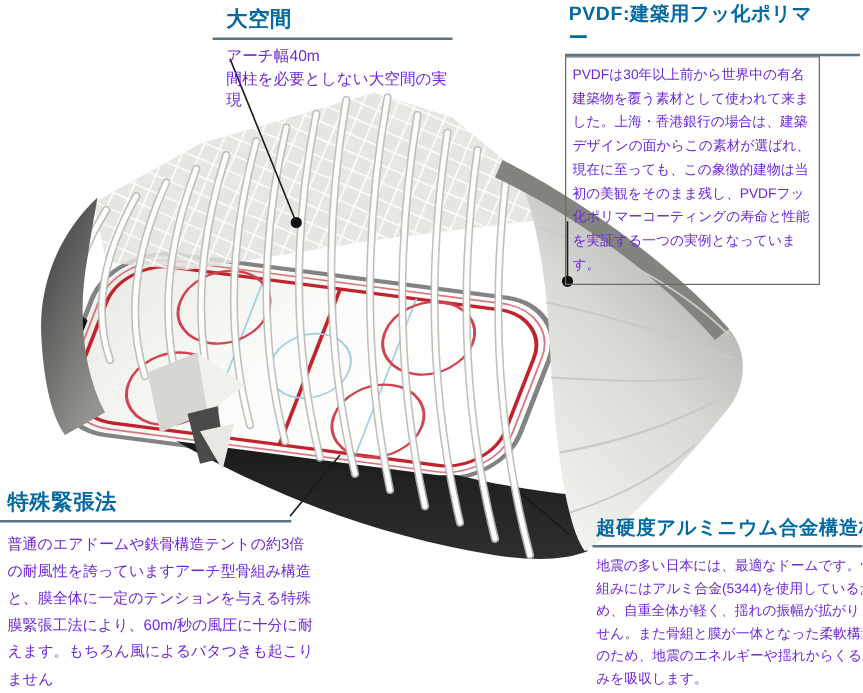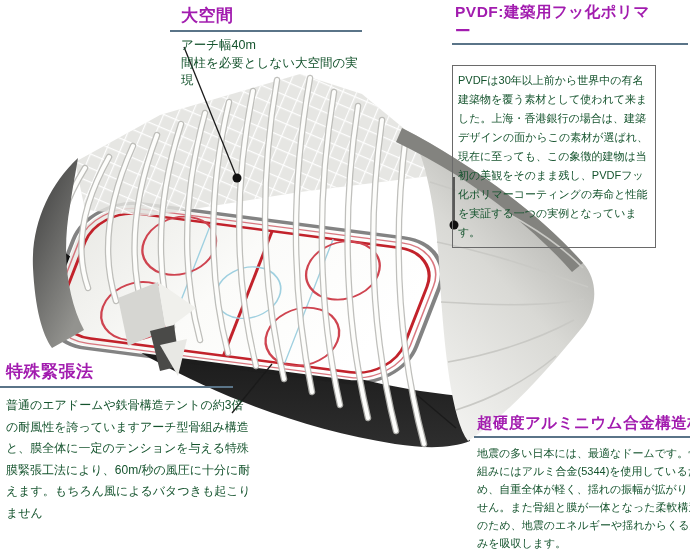--- a/index.html
+++ b/index.html
@@ -3,39 +3,39 @@
 <meta charset="utf-8">
 <style>
   html,body{margin:0;padding:0;background:#fff;}
   .canvas{
     position:relative; width:690px; height:554px; overflow:hidden; background:#ffffff;
     font-family:"Liberation Sans","DejaVu Sans",sans-serif; color:#222;
   }
   .art{position:absolute; left:0; top:0; width:690px; height:554px;}
   .note{position:absolute;}
   .note h3{
-    margin:0; font-weight:bold; color:#a21caf; letter-spacing:.5px; line-height:1.2;
+    margin:0; font-weight:bold; color:#0369a1; letter-spacing:.5px; line-height:1.2;
   }
   .note .rule{height:0; border-top:2px solid #5a7488; margin-top:4px;}
-  .note .body{white-space:pre-line; color:#14532d;}
+  .note .body{white-space:pre-line; color:#6d28d9;}
   
   .daikukan{left:170px; top:6px; width:200px;}
   .daikukan h3{font-size:17px; padding-left:11px;}
   .daikukan .rule{width:192px;}
   .daikukan .body{padding-left:11px; margin-top:5px; font-size:12.5px; line-height:17.5px;}
   
   .pvdf{left:452px; top:3px; width:204px;}
   .pvdf h3{font-size:15.5px; padding-left:3px;}
   .pvdf .rule{width:236px; margin-top:3px;}
   .pvdf .box{
-    margin-top:20px; border:1.2px solid #6a6a6a; padding:5px 5px;
+    margin-top:0; border:1.2px solid #6a6a6a; padding:5px 5px;
     font-size:11px; line-height:19px;
   }
   
-  .tokushu{left:0px; top:362px; width:252px;}
+  .tokushu{left:0px; top:392px; width:252px;}
   .tokushu h3{font-size:17px; padding-left:6px;}
   .tokushu .rule{width:233px;}
   .tokushu .body{padding-left:6px; margin-top:7px; font-size:12px; line-height:21.5px;}
   
   .chokodo{left:474px; top:414px; width:234px;}
   .chokodo h3{font-size:15.5px; padding-left:3px;}
   .chokodo .rule{width:234px; margin-top:3px;}
   .chokodo .body{padding-left:3px; margin-top:6px; font-size:11px; line-height:18px;}
 </style>
 </head>

